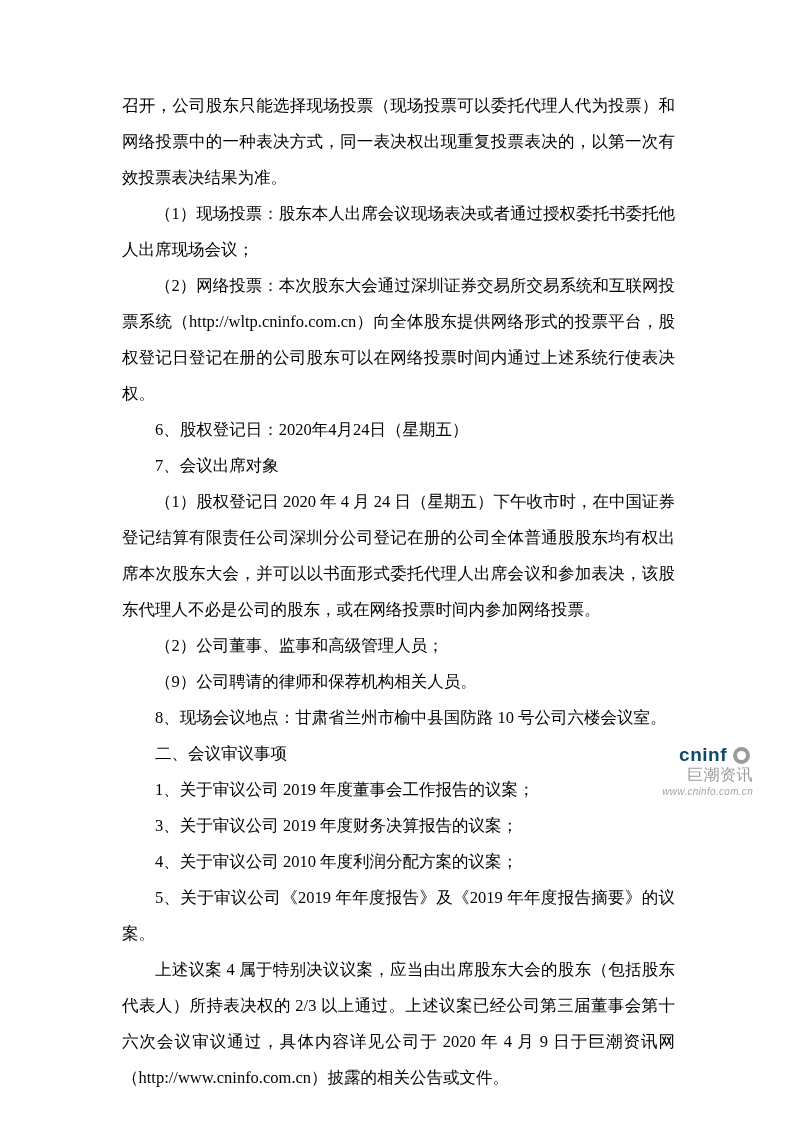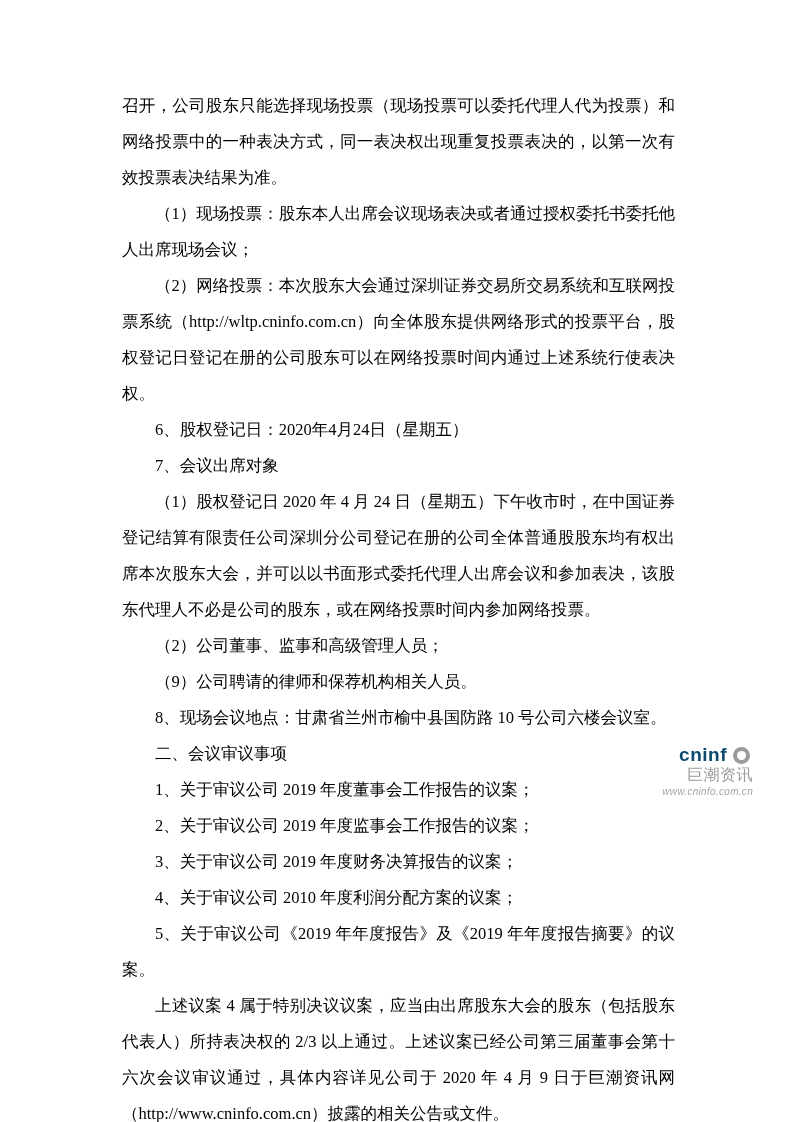--- a/index.html
+++ b/index.html
@@ -127,21 +127,20 @@
     <p class="indent2 spread">（2）公司董事、监事和高级管理人员；</p>
 
     <p class="indent2 spread">（9）公司聘请的律师和保荐机构相关人员。</p>
 
     <p class="indent2 spread">8、现场会议地点：甘肃省兰州市榆中县国防路 10 号公司六楼会议室。</p>
 
     <p class="heading">二、会议审议事项</p>
 
     <p class="indent2 spread">1、关于审议公司 2019 年度董事会工作报告的议案；</p>
 
-    <p class="indent2 spread">2、关于审议公司 2019 年度监事会工作报告的议案；</p>
 
     <p class="indent2 spread">3、关于审议公司 2019 年度财务决算报告的议案；</p>
 
     <p class="indent2 spread">4、关于审议公司 2010 年度利润分配方案的议案；</p>
 
     <p class="indent2 spread">5、关于审议公司《2019 年年度报告》及《2019 年年度报告摘要》的议案。</p>
 
     <p class="indent2 spread">上述议案 4 属于特别决议议案，应当由出席股东大会的股东（包括股东代表人）所持表决权的 2/3 以上通过。上述议案已经公司第三届董事会第十六次会议审议通过，具体内容详见公司于 2020 年 4 月 9 日于巨潮资讯网（http://www.cninfo.com.cn）披露的相关公告或文件。</p>
 
   </div>

